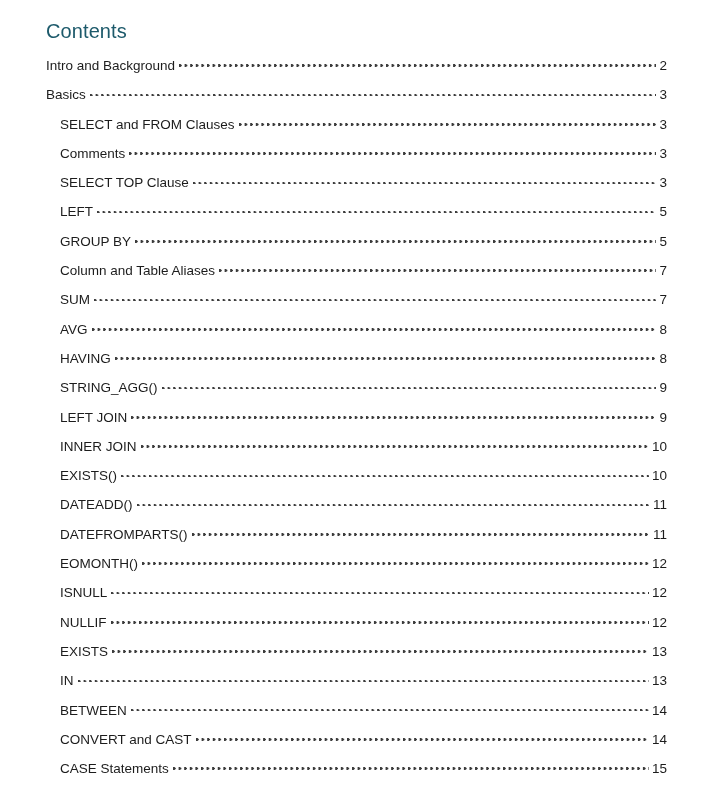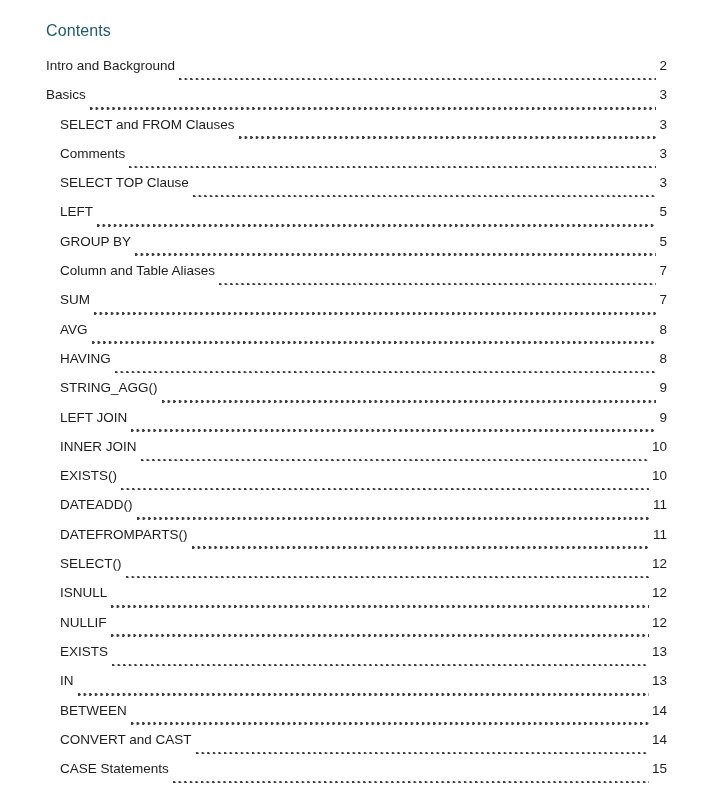--- a/index.html
+++ b/index.html
@@ -14,32 +14,32 @@
     font-family: "Liberation Sans", sans-serif;
   }
   .page {
     box-sizing: border-box;
     width: 715px;
     height: 801px;
     padding: 18px 48px 0 46px;
   }
   .toc-title {
     margin: 0 0 7px 0;
-    font-size: 16px;
+    font-size: 20px;
     font-weight: 400;
     line-height: 26px;
     letter-spacing: 0.1px;
   }
   .toc {
     display: flex;
     flex-direction: column;
   }
   .toc-row {
     display: flex;
-    align-items: flex-end;
+    align-items: center;
     height: 29.3px;
     color: #1c1c1c;
   }
   .toc-row.lvl2 {
     padding-left: 14px;
   }
   .toc-label {
     font-size: 13.5px;
     line-height: 29.3px;
     white-space: nowrap;
@@ -164,21 +164,21 @@
     <span class="toc-page">11</span>
   </div>
 
   <div class="toc-row lvl2">
     <span class="toc-label">DATEFROMPARTS()</span>
     <span class="toc-dots"></span>
     <span class="toc-page">11</span>
   </div>
 
   <div class="toc-row lvl2">
-    <span class="toc-label">SELECT()</span>
+    <span class="toc-label">EOMONTH()</span>
     <span class="toc-dots"></span>
     <span class="toc-page">12</span>
   </div>
 
   <div class="toc-row lvl2">
     <span class="toc-label">ISNULL</span>
     <span class="toc-dots"></span>
     <span class="toc-page">12</span>
   </div>
 

